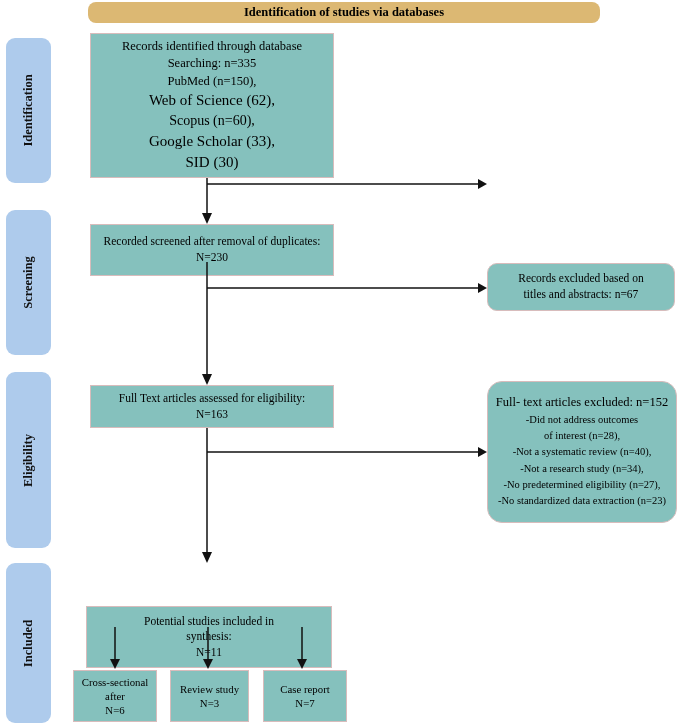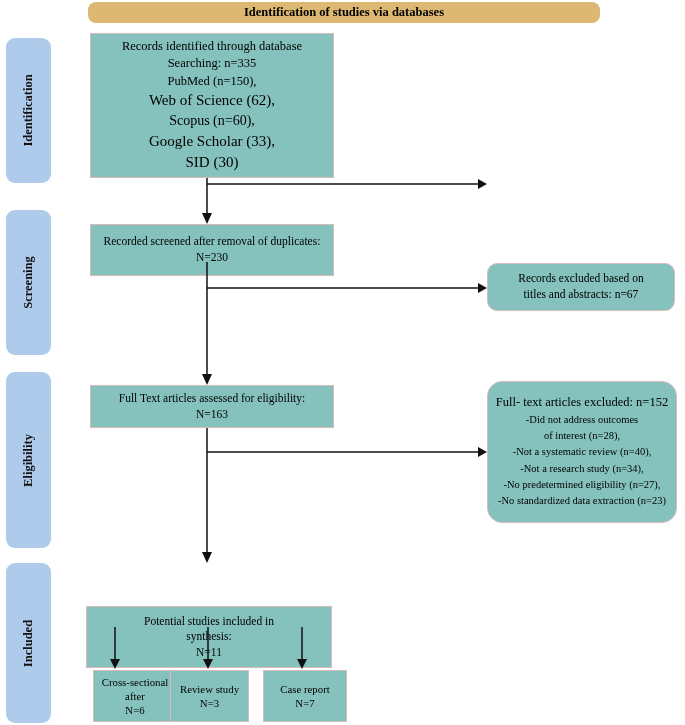--- a/index.html
+++ b/index.html
@@ -39,21 +39,21 @@
   .l-sm{font-size:15px;}
   .l-sm2{font-size:10.5px;line-height:1.55;}
   .l-bt{font-size:10.8px;line-height:1.3;}
   .b-records-identified{left:90px;top:33px;width:244px;height:145px;}
   .b-duplicates{left:487px;top:163px;width:187px;height:44px;}
   .b-screened{left:90px;top:224px;width:244px;height:52px;}
   .b-excluded-titles{left:487px;top:263px;width:188px;height:48px;border-radius:10px;}
   .b-fulltext{left:90px;top:385px;width:244px;height:43px;}
   .b-fulltext-excluded{left:487px;top:381px;width:190px;height:142px;border-radius:15px;}
   .b-synthesis{left:86px;top:564px;width:246px;height:62px;margin-top:42px;}
-  .b-cross{left:73px;top:670px;width:84px;height:52px;margin-left:20px;}
+  .b-cross{left:73px;top:670px;width:84px;height:52px;}
   .b-review{left:170px;top:670px;width:79px;height:52px;}
   .b-case{left:263px;top:670px;width:84px;height:52px;}
   svg.arrows{position:absolute;left:0;top:0;width:685px;height:725px;pointer-events:none;}
   svg.arrows line{stroke:var(--arrow,#111);stroke-width:1.5;}
   svg.arrows polygon{fill:var(--arrow,#111);}
 </style>
 </head>
 <body>
 
 <div class="canvas">

